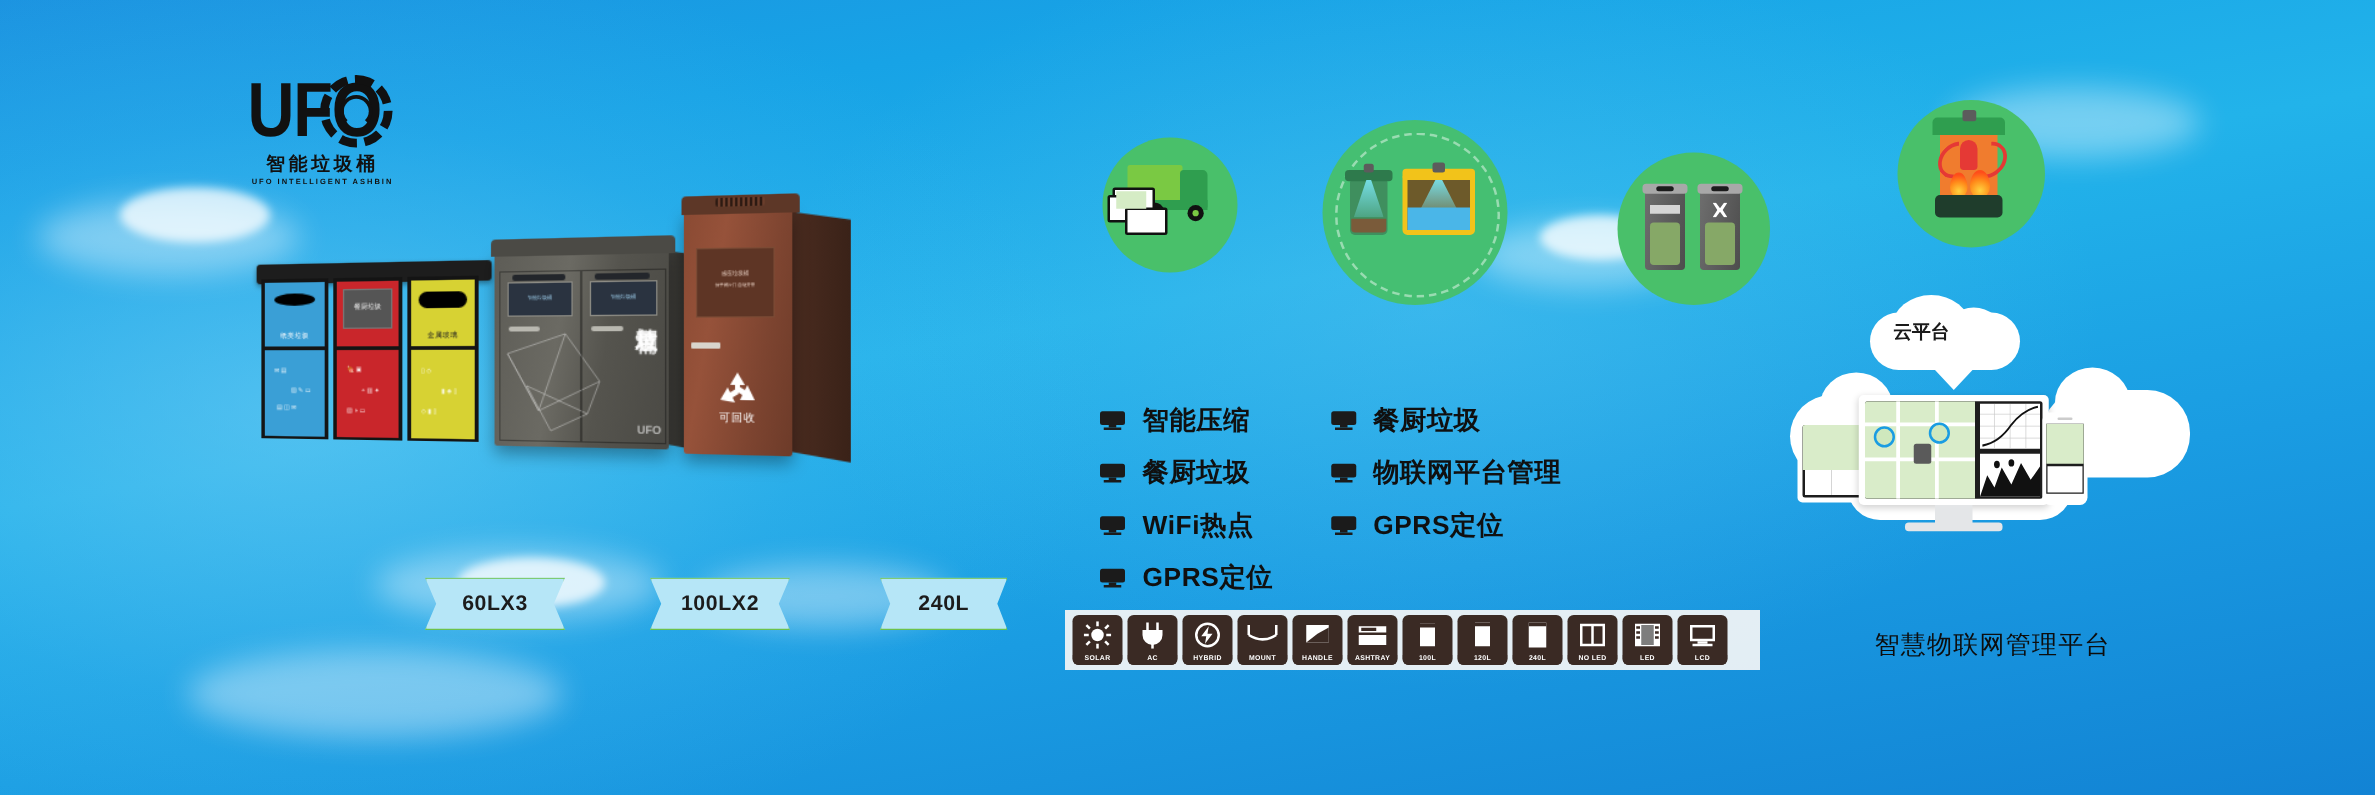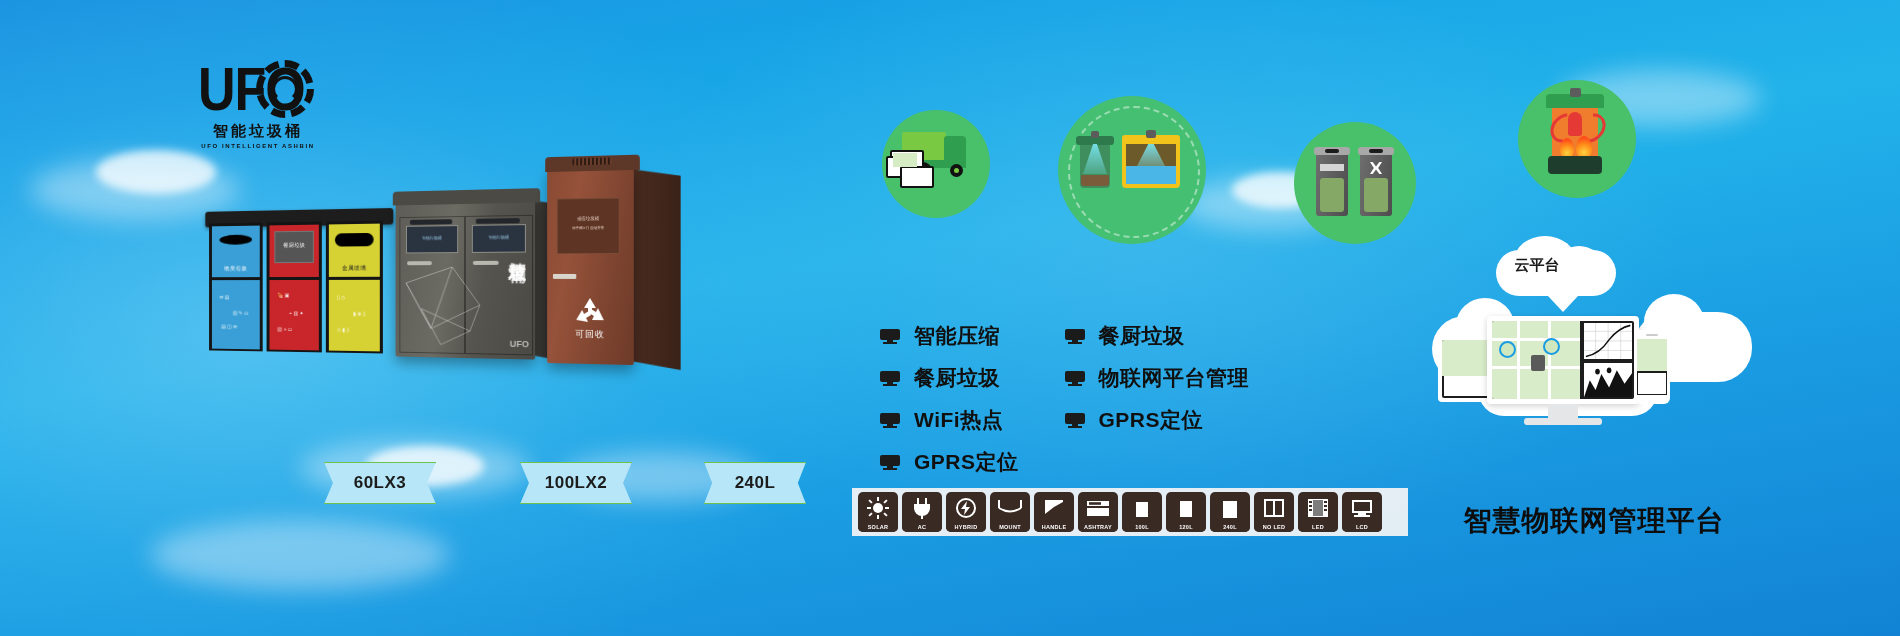--- a/index.html
+++ b/index.html
@@ -136,21 +136,21 @@
     box-shadow:0 2px 6px rgba(0,0,0,.18);}
   .mscreen{width:100%;height:100%;background:#1d1d1d;border-radius:2px;position:relative;overflow:hidden;}
   .mapbg{position:absolute;left:0;top:0;width:62%;height:100%;background:#d9ecc9;}
   .road{position:absolute;background:#fff;}
   .chart1{position:absolute;right:2px;top:2px;width:34%;height:46%;background:#fff;}
   .chart2{position:absolute;right:2px;bottom:2px;width:34%;height:44%;background:#fff;}
   .neck{position:absolute;left:1548px;top:404px;width:30px;height:16px;background:#e4e6e8;z-index:3;}
   .foot{position:absolute;left:1524px;top:418px;width:78px;height:7px;background:#e4e6e8;border-radius:3px;z-index:3;}
   .tablet{position:absolute;left:1438px;top:336px;width:56px;height:66px;background:#fff;border-radius:4px;padding:4px;box-sizing:border-box;z-index:3;}
   .phone{position:absolute;left:1634px;top:330px;width:36px;height:74px;background:#fff;border-radius:6px;padding:4px 3px;box-sizing:border-box;z-index:3;}
-  .cp-caption{position:absolute;left:1444px;top:502px;width:300px;text-align:center;font-size:28px;font-weight:700;color:#0d0d0d;letter-spacing:1px;}
+  .cp-caption{position:absolute;left:1444px;top:502px;width:300px;text-align:center;font-size:20px;font-weight:400;color:#0d0d0d;letter-spacing:1px;}
   .ad-stem{position:absolute;left:1556px;top:282px;width:14px;height:16px;background:#fff;z-index:3;}
   .ad-head{position:absolute;left:1548px;top:296px;width:0;height:0;border-left:15px solid transparent;
     border-right:15px solid transparent;border-top:16px solid #fff;z-index:3;}
 </style>
 </head>
 <body>
 
 <div class="stage">
 
   <div class="cloud soft" style="left:30px;top:160px;width:210px;height:60px;"></div>
@@ -261,21 +261,21 @@
     <svg class="recy" viewBox="0 0 34 30">
       <g fill="#fff">
         <path d="M17 2 L23 12 L19 12 L19 18 L15 18 L15 12 L11 12 Z"></path>
         <path d="M3 24 L9 14 L11 18 L16 15 L18 19 L13 22 L15 26 Z"></path>
         <path d="M31 24 L19 24 L21 20 L16 17 L18 13 L23 16 L25 12 Z"></path>
       </g>
     </svg>
     <div class="rlbl">可回收</div>
   </div>
 
-  <div class="ribbon" style="left:324px;top:462px;width:110px;">60LX3</div>
+  <div class="ribbon" style="left:340px;top:462px;width:110px;">60LX3</div>
   <div class="ribbon" style="left:520px;top:462px;width:110px;">100LX2</div>
   <div class="ribbon" style="left:704px;top:462px;width:100px;">240L</div>
 
   <div class="gcirc" style="left:882px;top:110px;width:108px;height:108px;">
     <div class="truck-body" style="left:20px;top:22px;width:44px;height:28px;"></div>
     <div class="truck-cab" style="left:62px;top:26px;width:22px;height:30px;border-radius:3px 4px 0 0;"></div>
     <div class="truck-cab" style="left:20px;top:50px;width:64px;height:8px;"></div>
     <div class="wheel" style="left:32px;top:52px;width:18px;height:18px;"></div>
     <div class="wheel" style="left:68px;top:54px;width:13px;height:13px;"></div>
     <div class="mini-screen" style="left:8px;top:40px;width:30px;height:20px;"></div>

